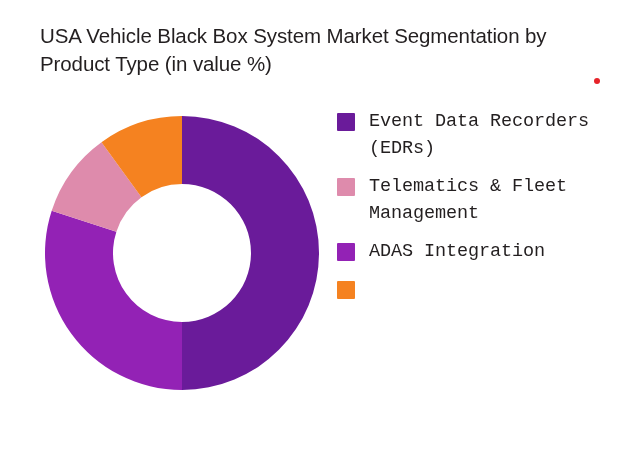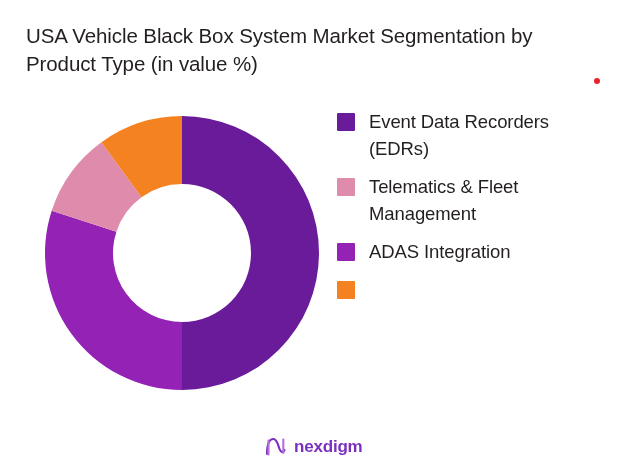--- a/index.html
+++ b/index.html
@@ -16,21 +16,21 @@
   }
   #chart-card {
     position: absolute;
     left: 0; top: 0;
     width: 619px;
     height: 465px;
     background: #ffffff;
   }
   #chart-title {
     position: absolute;
-    left: 26px;
+    left: 40px;
     top: 22px;
     width: 578px;
     font-size: 20.5px;
     line-height: 28px;
     color: #231f20;
     letter-spacing: -0.1px;
     font-weight: 400;
     white-space: pre-wrap;
   }
   #red-dot {
@@ -72,20 +72,21 @@
     margin-right: 14px;
     margin-top: 5px;
     border-radius: 1px;
   }
   .legend-label {
     font-size: 18.5px;
     line-height: 27px;
     color: #231f20;
     letter-spacing: -0.1px;
     max-width: 228px;
+    font-family: Liberation Mono, monospace;
   }
   #brand {
     position: absolute;
     left: 265px;
     top: 437px;
     display: flex;
     align-items: center;
   }
   #brand-mark {
     width: 22px;
@@ -137,22 +138,14 @@
       <span class="legend-swatch" style="background:#9322B5"></span>
       <span class="legend-label">ADAS Integration</span>
     </div>
 
     <div class="legend-row">
       <span class="legend-swatch" style="background:#F58220"></span>
     </div>
 
   </div>
 
-  <div id="brand">
-    <svg id="brand-mark" viewBox="0 0 22 20">
-      <path d="M2 17 C2 6, 5 2, 8.5 2 C12 2, 13 8, 14.5 12 C15.8 15.5, 18 16, 19.5 13" fill="none" stroke="#7b2fbe" stroke-width="2.1" stroke-linecap="round"></path>
-      <path d="M3.5 3.5 L3.5 17.5" fill="none" stroke="#b56fd8" stroke-width="2.1" stroke-linecap="round"></path>
-      <path d="M18.3 2.5 L18.3 16" fill="none" stroke="#b56fd8" stroke-width="2.1" stroke-linecap="round"></path>
-    </svg>
-    <span id="brand-name">nexdigm</span>
-  </div>
 
 </div>
 
 </body></html>

